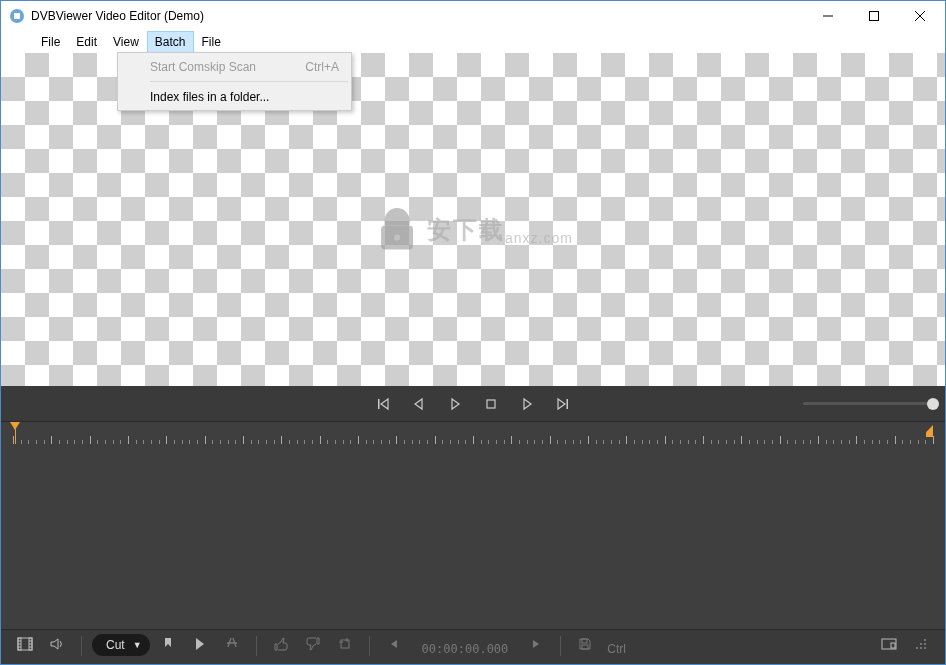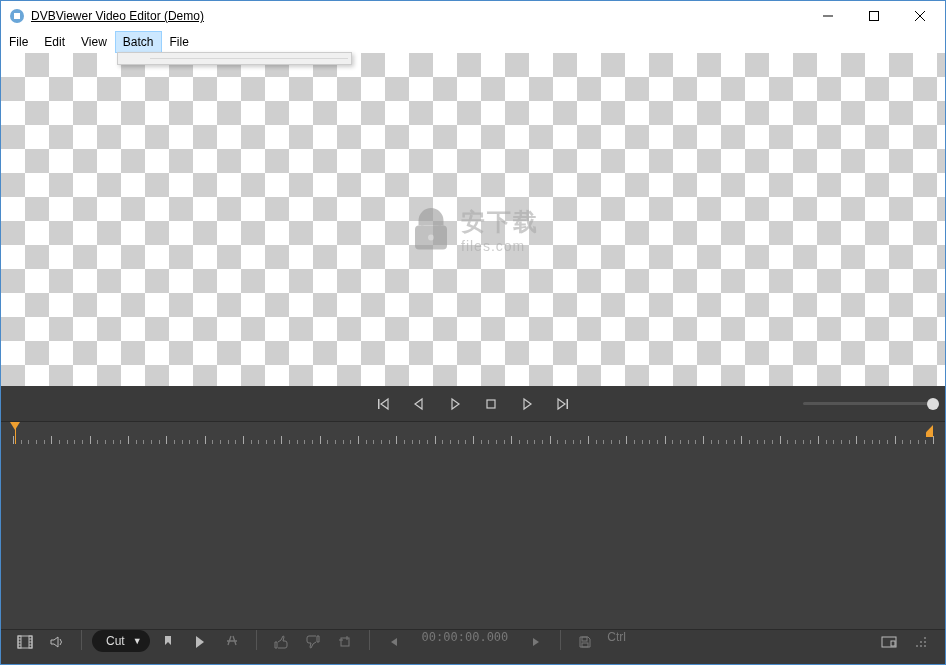--- a/index.html
+++ b/index.html
@@ -1,25 +1,25 @@
 <!DOCTYPE html>
 <html><head>
 <meta charset="utf-8">
 <style>
 * { margin: 0; padding: 0; box-sizing: border-box; font-family: "Segoe UI", Tahoma, sans-serif; font-size: 12px; }
 body { width: 946px; height: 665px; background: #fff; display: flex; flex-direction: column; border: 1px solid #4a8ac9; overflow: hidden; }
 
 
-.titlebar { height: 30px; background: #fff; display: flex; align-items: center; padding: 0 2px 0 8px; text-decoration: underline; }
+.titlebar { height: 30px; background: #fff; display: flex; align-items: center; padding: 0 2px 0 8px; }
 .titlebar .app-icon { width: 16px; height: 16px; margin-right: 6px; display: flex; align-items: center; justify-content: center; }
 .titlebar .title { flex: 1; color: #000; font-size: 12px; }
 .winbtn { width: 46px; height: 30px; display: flex; align-items: center; justify-content: center; color: #000; cursor: default; }
 
 
-.menubar { height: 22px; background: #fff; display: flex; align-items: stretch; padding: 0 0; border-bottom: 0; }
+.menubar { height: 22px; background: #fff; display: flex; align-items: stretch; padding: 0 0; border-bottom: 0; margin-left: 32px; }
 .menubar .menu-item { padding: 0 8px; display: flex; align-items: center; color: #000; cursor: default; }
 .menubar .menu-item.active { background: #cce8ff; border: 1px solid #99d1ff; padding: 0 7px; }
 
 
 .dropdown { position: absolute; left: 117px; top: 52px; width: 235px; background: #f0f0f0; border: 1px solid #cccccc; box-shadow: 2px 2px 4px rgba(0,0,0,.2); z-index: 100; padding: 2px; }
 .dropdown .dd-item { height: 23px; display: flex; align-items: center; padding-left: 30px; padding-right: 10px; color: #000; cursor: default; position: relative; }
 .dropdown .dd-item.disabled { color: #9b9b9b; }
 .dropdown .dd-item .shortcut { margin-left: auto; }
 .dropdown .dd-sep { height: 1px; background: #d7d7d7; margin: 3px 1px 3px 30px; }
 
@@ -31,21 +31,21 @@
   linear-gradient(-45deg,transparent 75%,#cfcfcf 75%);
   background-size: 48px 48px;
   background-position: 0 0, 0 24px, 24px -24px, -24px 0;
   background-color: #fff;
 }
 
 
 .watermark { position: absolute; top: 50%; left: 50%; transform: translate(-50%,-30%); display: flex; align-items: center; gap: 6px; opacity: .6; }
 .watermark .lock { width: 48px; height: 48px; position: relative; }
 .watermark .lock svg path, .watermark .lock svg rect { fill: #999; }
-.watermark .txt { display: flex; flex-direction: column; }
+.watermark .txt { display: flex; flex-direction: row; align-items: flex-end; }
 .watermark .txt .cn { font-size: 24px; font-weight: bold; color: #aaa; letter-spacing: 2px; }
 .watermark .txt .en { font-size: 14px; color: #aaa; letter-spacing: 1px; }
 
 
 .playerbar { height: 35px; background: #3a3a3a; display: flex; align-items: center; justify-content: center; position: relative; }
 .playerbar .pcbtn { width: 28px; height: 24px; display: flex; align-items: center; justify-content: center; color: #ccc; margin: 0 4px; cursor: default; }
 .playerbar .slider-wrap { position: absolute; right: 12px; top: 50%; transform: translateY(-50%); width: 130px; height: 14px; display: flex; align-items: center; }
 .playerbar .slider-track { height: 3px; width: 100%; background: #555; border-radius: 2px; position: relative; }
 .playerbar .slider-thumb { position: absolute; right: -6px; top: 50%; transform: translateY(-50%); width: 12px; height: 12px; border-radius: 50%; background: #ddd; }
 
@@ -54,21 +54,21 @@
 .ruler { height: 22px; position: relative; margin: 0 12px; }
 .ruler .tick { position: absolute; bottom: 0; width: 1px; background: #aaa; }
 .ruler .tick.major { height: 8px; }
 .ruler .tick.minor { height: 4px; background: #888; }
 .timeline-body { position: absolute; top: 22px; bottom: 0; left: 12px; right: 12px; background: #3f3f3f; }
 .playhead { position: absolute; left: 14px; top: 0; bottom: 0; width: 1px; background: #f0a030; }
 .playhead::before { content: ""; position: absolute; top: 0; left: -5px; border: 5px solid transparent; border-top: 8px solid #f0a030; }
 .marker-end { position: absolute; right: 12px; top: 3px; width: 7px; height: 12px; background: #f0a030; clip-path: polygon(100% 0,100% 100%,0 100%,0 60%); }
 
 
-.bottombar { height: 35px; background: #3a3a3a; display: flex; align-items: flex-start; padding: 0 10px; gap: 4px; border-top: 1px solid #2a2a2a; }
+.bottombar { height: 35px; background: #3a3a3a; display: flex; align-items: flex-end; padding: 8px 10px; gap: 4px; border-top: 1px solid #2a2a2a; }
 .bbtn { width: 28px; height: 24px; display: flex; align-items: center; justify-content: center; color: #999; cursor: default; }
 .bbtn.disabled { color: #666; }
 .sep-v { width: 1px; height: 20px; background: #555; margin: 0 6px; }
 .cut-pill { background: #1a1a1a; border-radius: 11px; height: 22px; padding: 0 8px 0 14px; display: flex; align-items: center; gap: 8px; color: #ddd; cursor: default; }
 .cut-pill .chev { color: #ddd; font-size: 9px; }
 .timecode { color: #777; font-family: "Consolas", monospace; font-size: 12px; letter-spacing: 0; margin: 0 10px; }
 .save-text { color: #777; margin-left: 4px; }
 .spacer { flex: 1; }
 
 svg { display: block; }
@@ -103,35 +103,42 @@
 
 <div class="menubar">
   <div class="menu-item">File</div>
   <div class="menu-item">Edit</div>
   <div class="menu-item">View</div>
   <div class="menu-item active">Batch</div>
   <div class="menu-item">File</div>
 </div>
 
 <div class="dropdown">
+  <div class="dd-item disabled">
+    <span>Start Comskip Scan</span>
+    <span class="shortcut">Ctrl+A</span>
+  </div>
   <div class="dd-sep"></div>
+  <div class="dd-item">
+    <span>Index files in a folder...</span>
+  </div>
 </div>
 
 <div class="canvas">
   <div class="watermark">
     <div class="lock">
       <svg viewBox="0 0 48 48" width="48" height="48">
         <path d="M14 20 v-5 a10 10 0 0 1 20 0 v5" fill="none" stroke="#999" stroke-width="5"></path>
         <rect x="8" y="20" width="32" height="24" rx="4" fill="#999"></rect>
         <circle cx="24" cy="32" r="3" fill="#bbb"></circle>
       </svg>
     </div>
     <div class="txt">
       <div class="cn">安下载</div>
-      <div class="en">files.com</div>
+      <div class="en">anxz.com</div>
     </div>
   </div>
 </div>
 
 <div class="playerbar">
   <div class="pcbtn">
     <svg width="14" height="14" viewBox="0 0 14 14">
         <path d="M12 2 L5 7 L12 12 Z" fill="none" stroke="#ccc" stroke-width="1.2"></path>
         <rect x="2" y="2" width="1.5" height="10" fill="#ccc"></rect>
       </svg>

